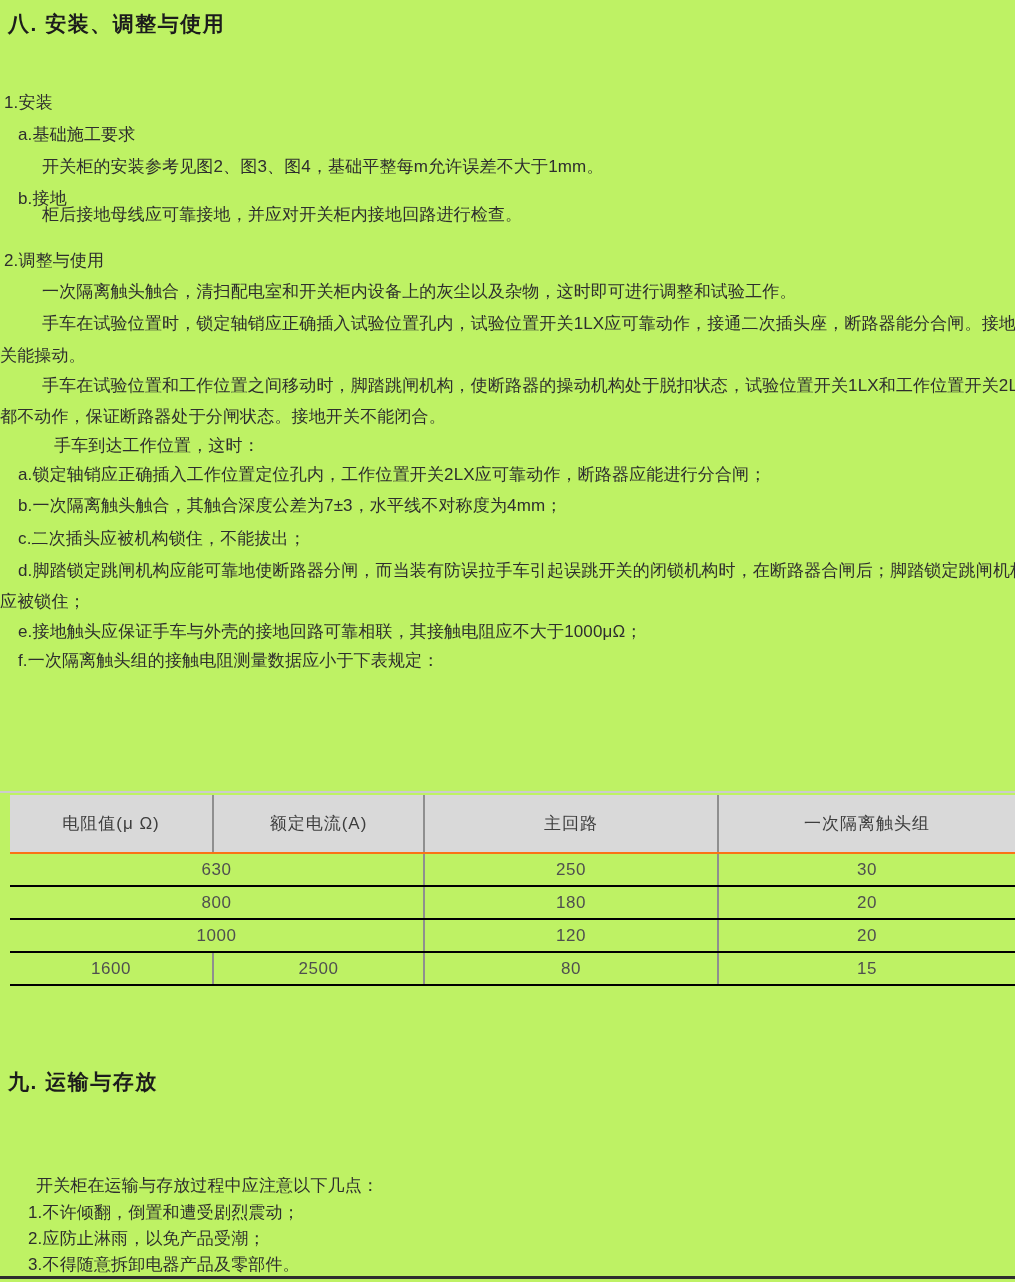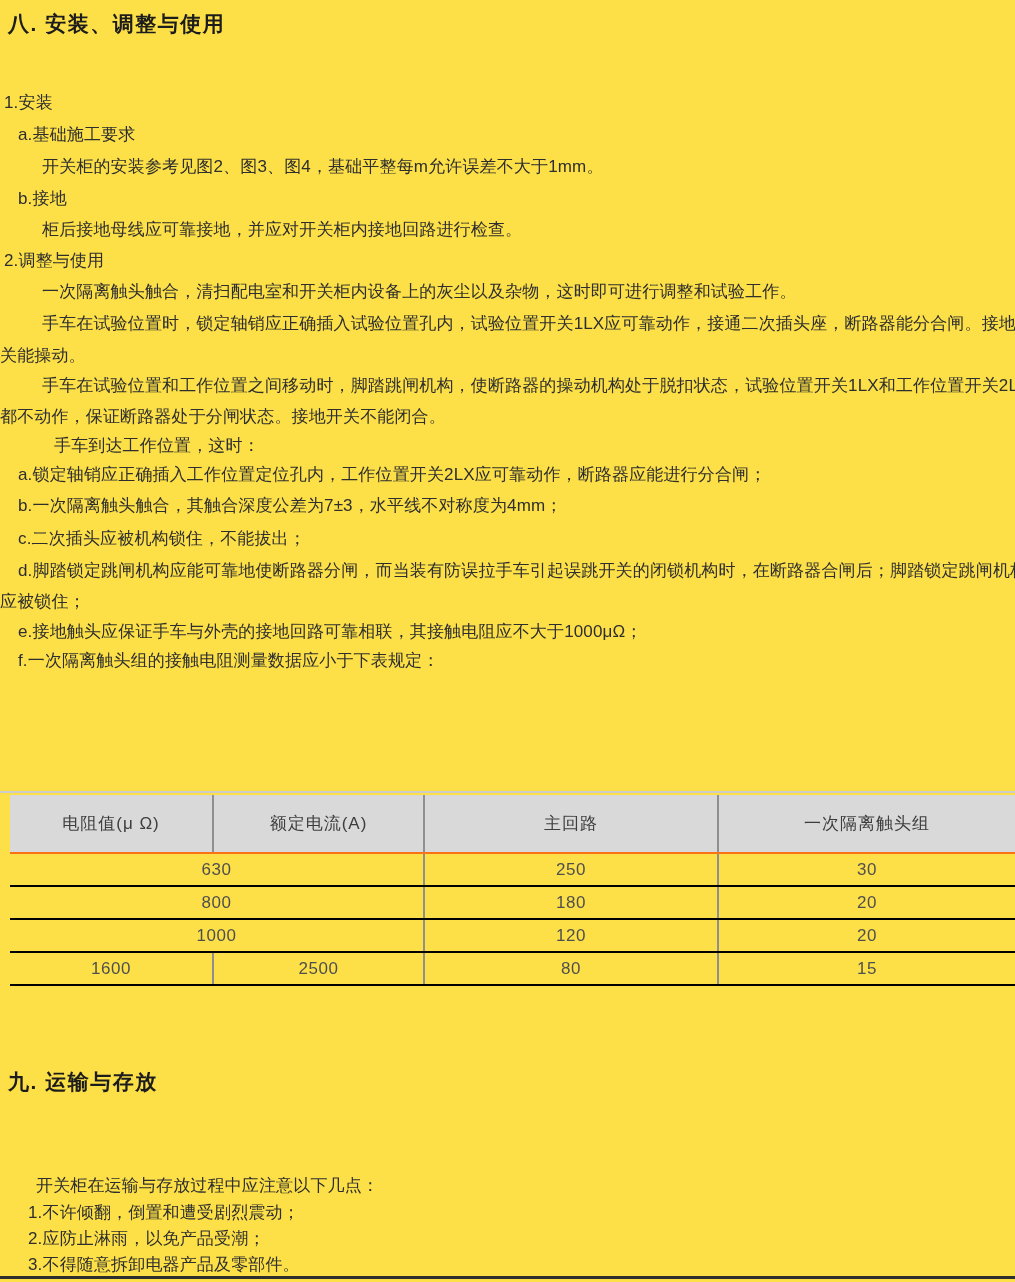--- a/index.html
+++ b/index.html
@@ -1,20 +1,20 @@
 <!DOCTYPE html>
 <html><head>
 <meta charset="utf-8">
 <style>
   html, body { margin: 0; padding: 0; background: #ffffff; }
   .page {
     position: relative;
     width: 1015px;
     height: 1282px;
-    background: #fde047;
+    background: #bef264;
     font-family: "Liberation Sans", "DejaVu Sans", sans-serif;
     color: #2e2e2e;
     overflow: hidden;
   }
   .h1 {
     position: absolute;
     left: 8px;
     font-size: 21px;
     font-weight: bold;
     color: #1c1c1c;
@@ -78,21 +78,21 @@
 
 <div class="page">
 
   <div class="h1" style="top:10px">八. 安装、调整与使用</div>
 
   <div id="install-lines">
       <div class="line" style="left: 4px; top: 93px;">1.安装</div>
       <div class="line" style="left: 18px; top: 125px;">a.基础施工要求</div>
       <div class="line" style="left: 42px; top: 157px;">开关柜的安装参考见图2、图3、图4，基础平整每m允许误差不大于1mm。</div>
       <div class="line" style="left: 18px; top: 189px;">b.接地</div>
-      <div class="line" style="left: 42px; top: 220px;">柜后接地母线应可靠接地，并应对开关柜内接地回路进行检查。</div>
+      <div class="line" style="left: 42px; top: 205px;">柜后接地母线应可靠接地，并应对开关柜内接地回路进行检查。</div>
       <div class="line" style="left: 4px; top: 251px;">2.调整与使用</div>
       <div class="line" style="left: 42px; top: 282px;">一次隔离触头触合，清扫配电室和开关柜内设备上的灰尘以及杂物，这时即可进行调整和试验工作。</div>
       <div class="line" style="left: 42px; top: 314px;">手车在试验位置时，锁定轴销应正确插入试验位置孔内，试验位置开关1LX应可靠动作，接通二次插头座，断路器能分合闸。接地开</div>
       <div class="line" style="left: 0px; top: 346px;">关能操动。</div>
       <div class="line" style="left: 42px; top: 376px;">手车在试验位置和工作位置之间移动时，脚踏跳闸机构，使断路器的操动机构处于脱扣状态，试验位置开关1LX和工作位置开关2LX</div>
       <div class="line" style="left: 0px; top: 407px;">都不动作，保证断路器处于分闸状态。接地开关不能闭合。</div>
       <div class="line" style="left: 54px; top: 436px;">手车到达工作位置，这时：</div>
       <div class="line" style="left: 18px; top: 465px;">a.锁定轴销应正确插入工作位置定位孔内，工作位置开关2LX应可靠动作，断路器应能进行分合闸；</div>
       <div class="line" style="left: 18px; top: 496px;">b.一次隔离触头触合，其触合深度公差为7±3，水平线不对称度为4mm；</div>
       <div class="line" style="left: 18px; top: 529px;">c.二次插头应被机构锁住，不能拔出；</div>

